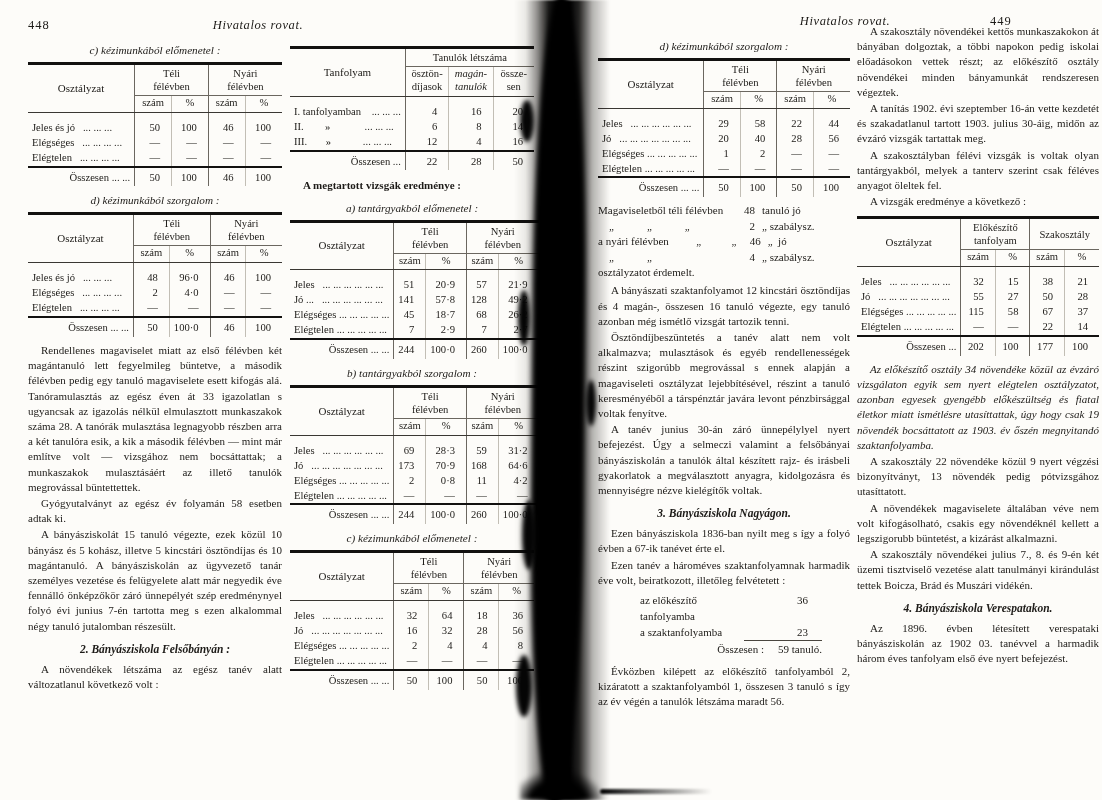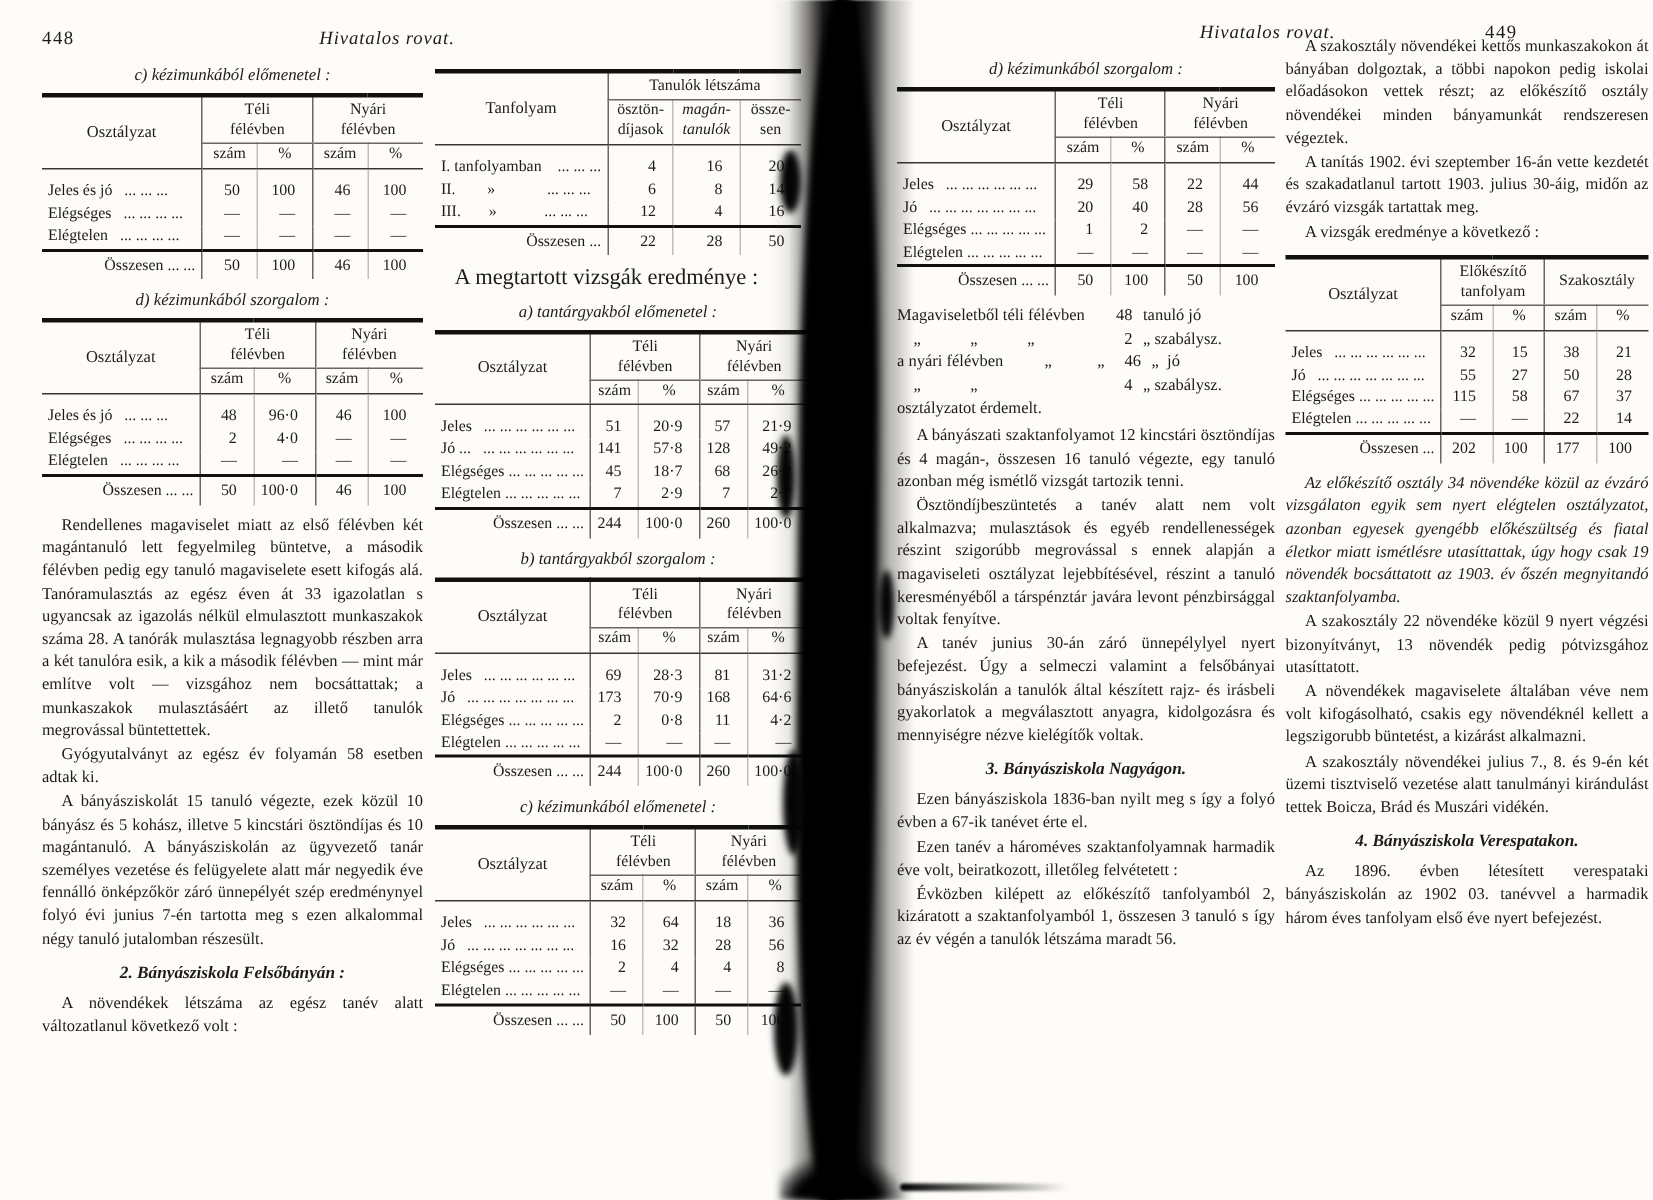--- a/index.html
+++ b/index.html
@@ -6,21 +6,21 @@
   .sheet{position:relative;width:1102px;height:800px;background:#fdfcf9;overflow:hidden;
          font-family:"Liberation Serif","DejaVu Serif",serif;color:#1d1b18;}
   
   .pnum{position:absolute;font-size:12.5px;letter-spacing:1px;}
   .rhead{position:absolute;font-style:italic;font-size:12.5px;text-align:center;letter-spacing:.6px;}
   
   .col{position:absolute;}
   .para{font-size:11px;line-height:15.2px;text-align:justify;text-indent:13px;margin:0 0 1px 0;}
   .tbl-title{font-style:italic;text-align:center;font-size:11.2px;margin:8px 0 6px 0;}
   .sec-title{font-style:italic;font-weight:600;text-align:center;font-size:11.5px;margin:9px 0 7px 0;}
-  .intro{font-size:15px;line-height:15.2px;text-indent:13px;margin:8px 0 2px 0;}
+  .intro{font-size:11px;line-height:15.2px;text-indent:13px;margin:8px 0 2px 0;font-weight:bold;}
   
   table.t{width:100%;border-collapse:collapse;border-top:3px solid #121110;margin:0 0 6px 0;}
   .t th,.t td{font-weight:normal;font-size:10.6px;line-height:1.22;padding:1px 4px;}
   .t th.stub{text-align:center;vertical-align:middle;border-bottom:1px solid #3a3733;font-size:11px;}
   .t th.grp{text-align:center;white-space:pre-line;border-bottom:1px solid #6b6760;padding-top:3px;}
   .t th.sub{text-align:center;border-bottom:1px solid #3a3733;white-space:pre-line;padding-bottom:2px;}
   .t .vs{border-left:1px solid #6b6760;}
   .t .vl{border-left:1px solid #c2beb5;}
   .t td.lbl{text-align:left;white-space:pre;overflow:hidden;}
   .t td.val{text-align:right;padding-right:11px;}
@@ -285,21 +285,21 @@
             <th class="sub vl" style="width: 14.5%;">%</th>
             <th class="sub vs" style="width: 14.5%;">szám</th>
             <th class="sub vl" style="width: 14.5%;">%</th>
           </tr>
         </thead>
         <tbody>
           <tr class="first">
             <td class="lbl">Jeles   ... ... ... ... ... ...</td>
             <td class="val vs">69</td>
             <td class="val vl">28·3</td>
-            <td class="val vs">81</td>
+            <td class="val vs">59</td>
             <td class="val vl">31·2</td>
           </tr>
           <tr>
             <td class="lbl">Jó   ... ... ... ... ... ... ...</td>
             <td class="val vs">173</td>
             <td class="val vl">70·9</td>
             <td class="val vs">168</td>
             <td class="val vl">64·6</td>
           </tr>
           <tr>
@@ -460,26 +460,41 @@
         <span class="cr">„ szabálysz.</span>
       </div>
       <div>osztályzatot érdemelt.</div>
     </div>
     <p class="para">A bányászati szaktanfolyamot 12 kincstári ösztöndíjas és 4 magán-, összesen 16 tanuló végezte, egy tanuló azonban még ismétlő vizsgát tartozik tenni.</p>
     <p class="para">Ösztöndíjbeszüntetés a tanév alatt nem volt alkalmazva; mulasztások és egyéb rendellenességek részint szigorúbb megrovással s ennek alapján a magaviseleti osztályzat lejebbítésével, részint a tanuló keresményéből a társpénztár javára levont pénzbirsággal voltak fenyítve.</p>
     <p class="para">A tanév junius 30-án záró ünnepélylyel nyert befejezést. Úgy a selmeczi valamint a felsőbányai bányásziskolán a tanulók által készített rajz- és irásbeli gyakorlatok a megválasztott anyagra, kidolgozásra és mennyiségre nézve kielégítők voltak.</p>
     <div class="sec-title">3. Bányásziskola Nagyágon.</div>
     <p class="para">Ezen bányásziskola 1836-ban nyilt meg s így a folyó évben a 67-ik tanévet érte el.</p>
     <p class="para">Ezen tanév a hároméves szaktanfolyamnak harmadik éve volt, beiratkozott, illetőleg felvétetett :</p>
+    <div class="enr">
+      <div class="row">
+        <span>az előkészítő tanfolyamba</span>
+        <span class="num">36</span>
+      </div>
+      <div class="row u">
+        <span>a szaktanfolyamba</span>
+        <span class="num">23</span>
+      </div>
+      <div class="tot">
+        <span>Összesen :</span>
+        <span>59 tanuló.</span>
+      </div>
+    </div>
     <p class="para">Évközben kilépett az előkészítő tanfolyamból 2, kizáratott a szaktanfolyamból 1, összesen 3 tanuló s így az év végén a tanulók létszáma maradt 56.</p>
   </div>
 
   <div class="col" style="left:857px;top:24px;width:242px;">
     <p class="para">A szakosztály növendékei kettős munkaszakokon át bányában dolgoztak, a többi napokon pedig iskolai előadásokon vettek részt; az előkészítő osztály növendékei minden bányamunkát rendszeresen végeztek.</p>
     <p class="para">A tanítás 1902. évi szeptember 16-án vette kezdetét és szakadatlanul tartott 1903. julius 30-áig, midőn az évzáró vizsgák tartattak meg.</p>
+    <p class="para">A szakosztályban félévi vizsgák is voltak olyan tantárgyakból, melyek a tanterv szerint csak féléves anyagot öleltek fel.</p>
     <p class="para" style="margin-bottom:7px;">A vizsgák eredménye a következő :</p>
     <table class="t">
         <thead>
           <tr>
             <th class="stub" rowspan="2" style="width: 42%;">Osztályzat</th>
             <th class="grp vs" colspan="2">Előkészítő
 tanfolyam</th>
             <th class="grp vs" colspan="2">Szakosztály</th>
           </tr>
           <tr>

